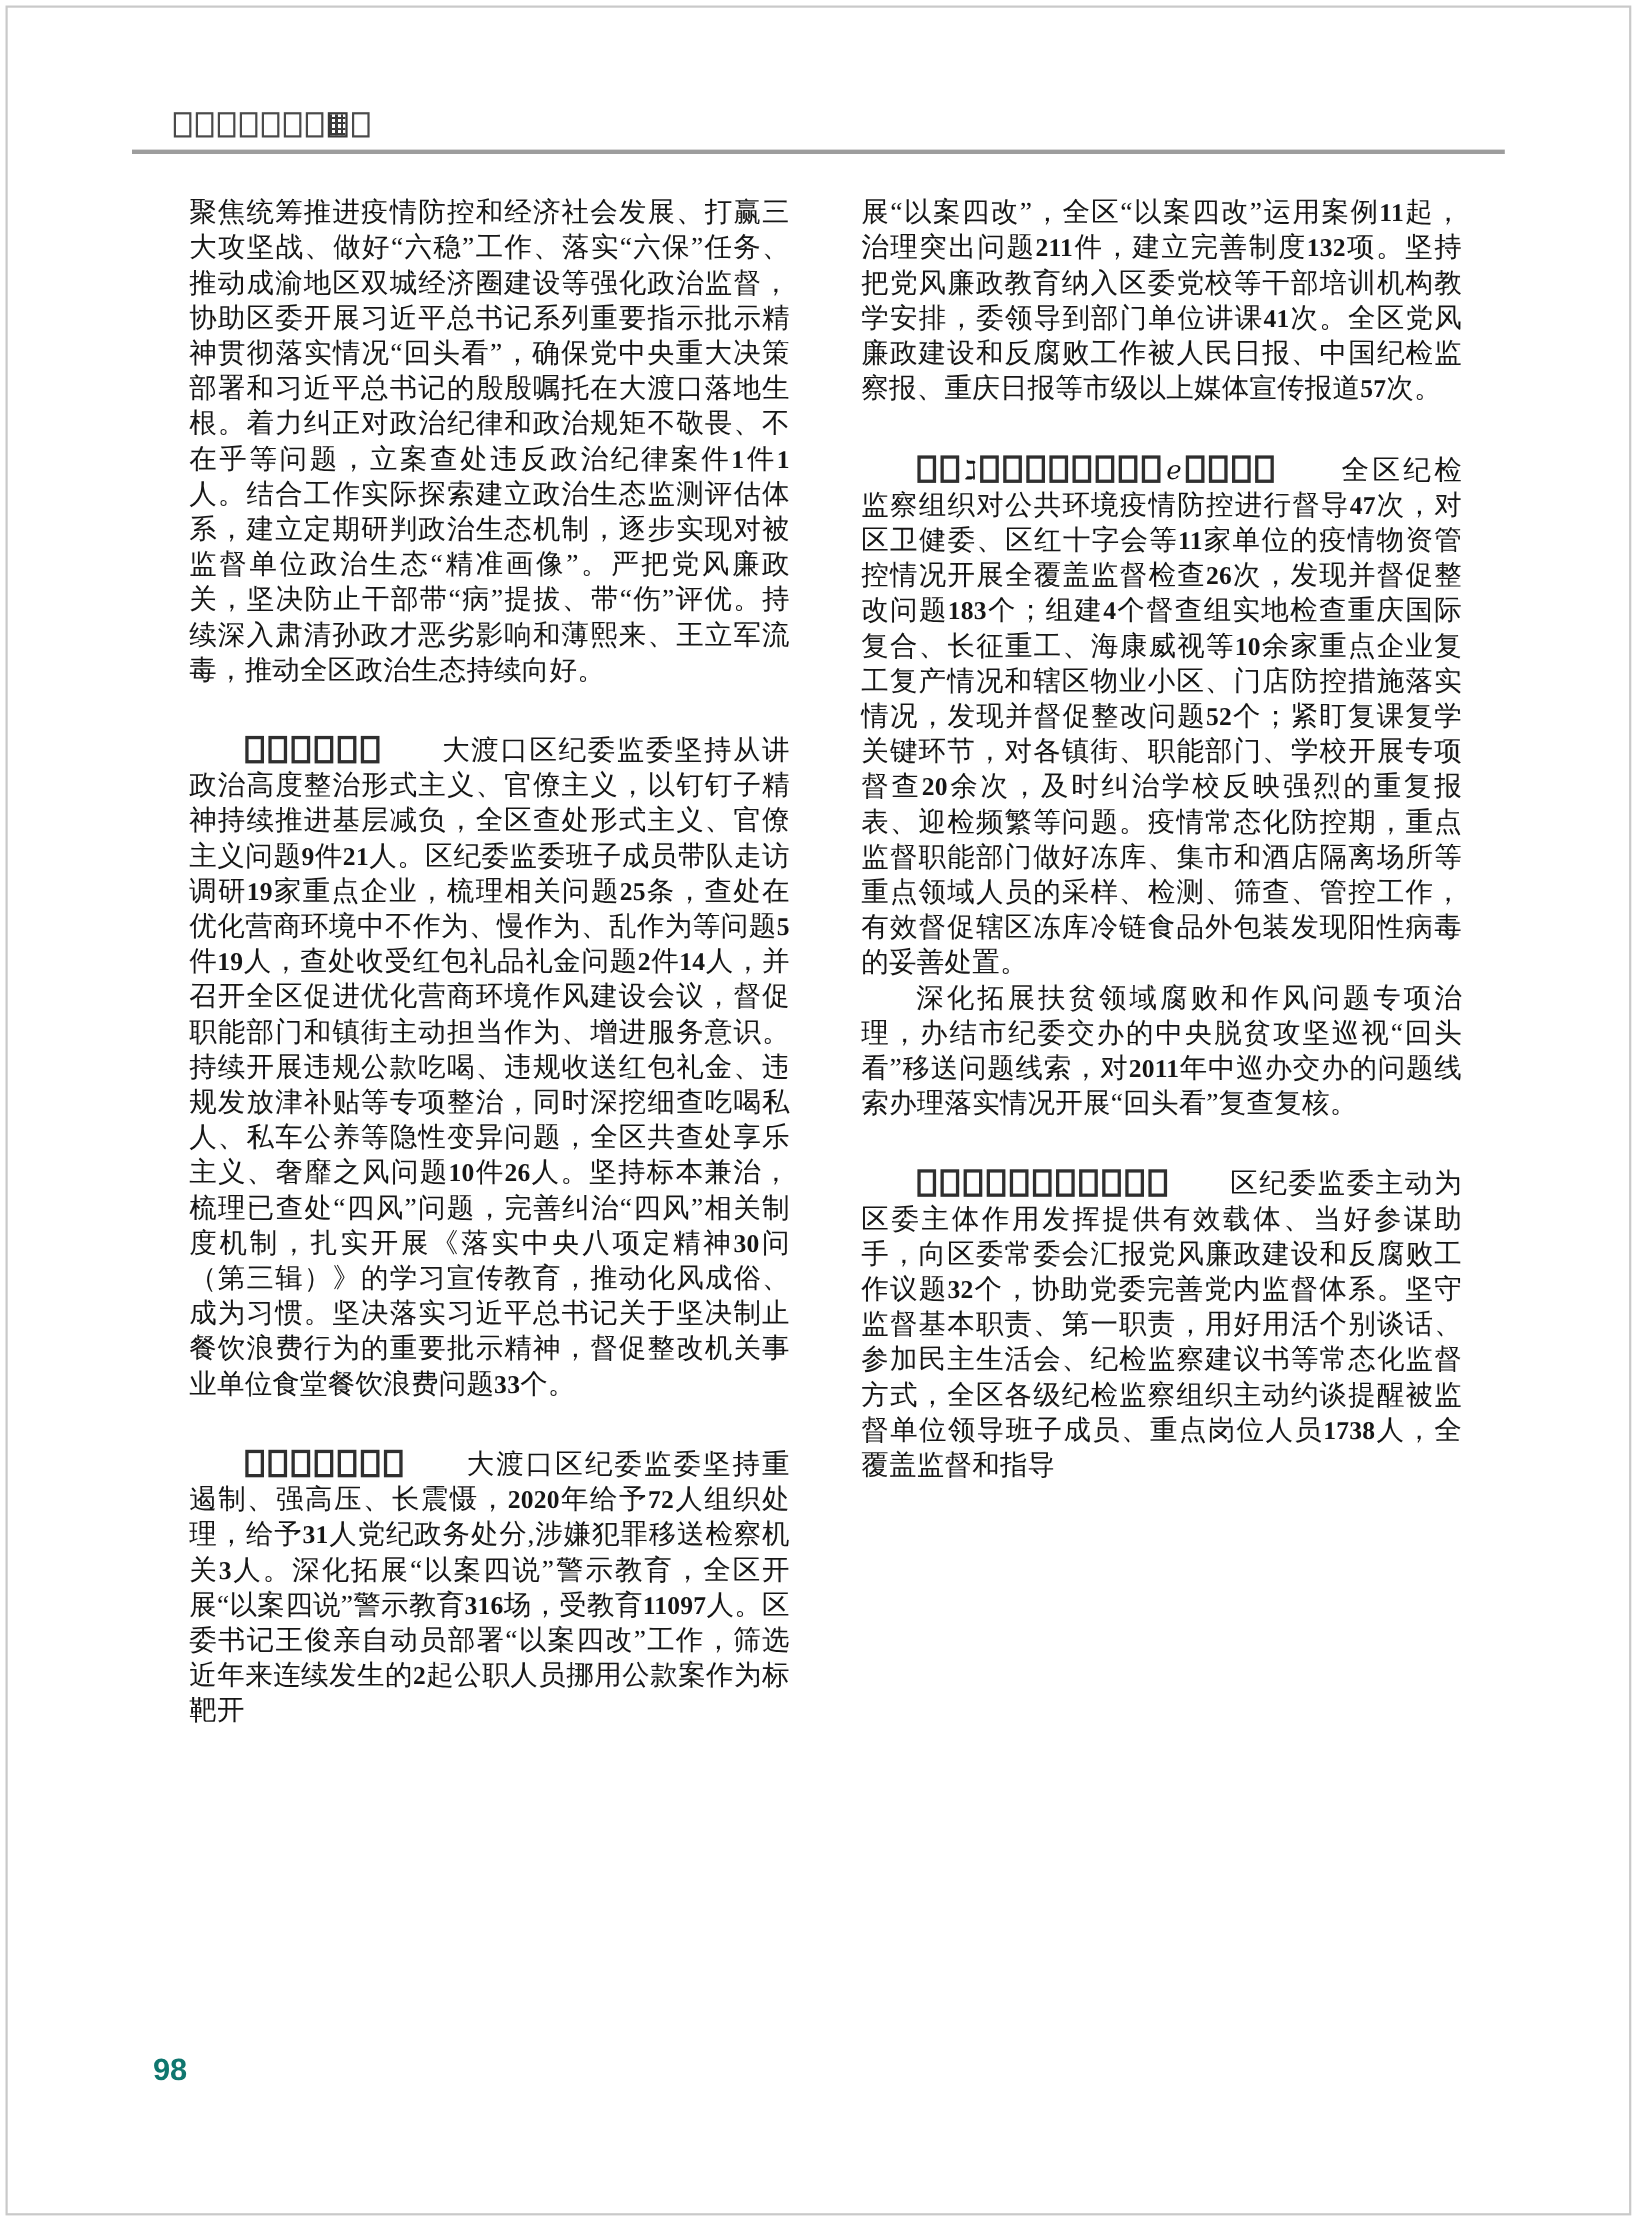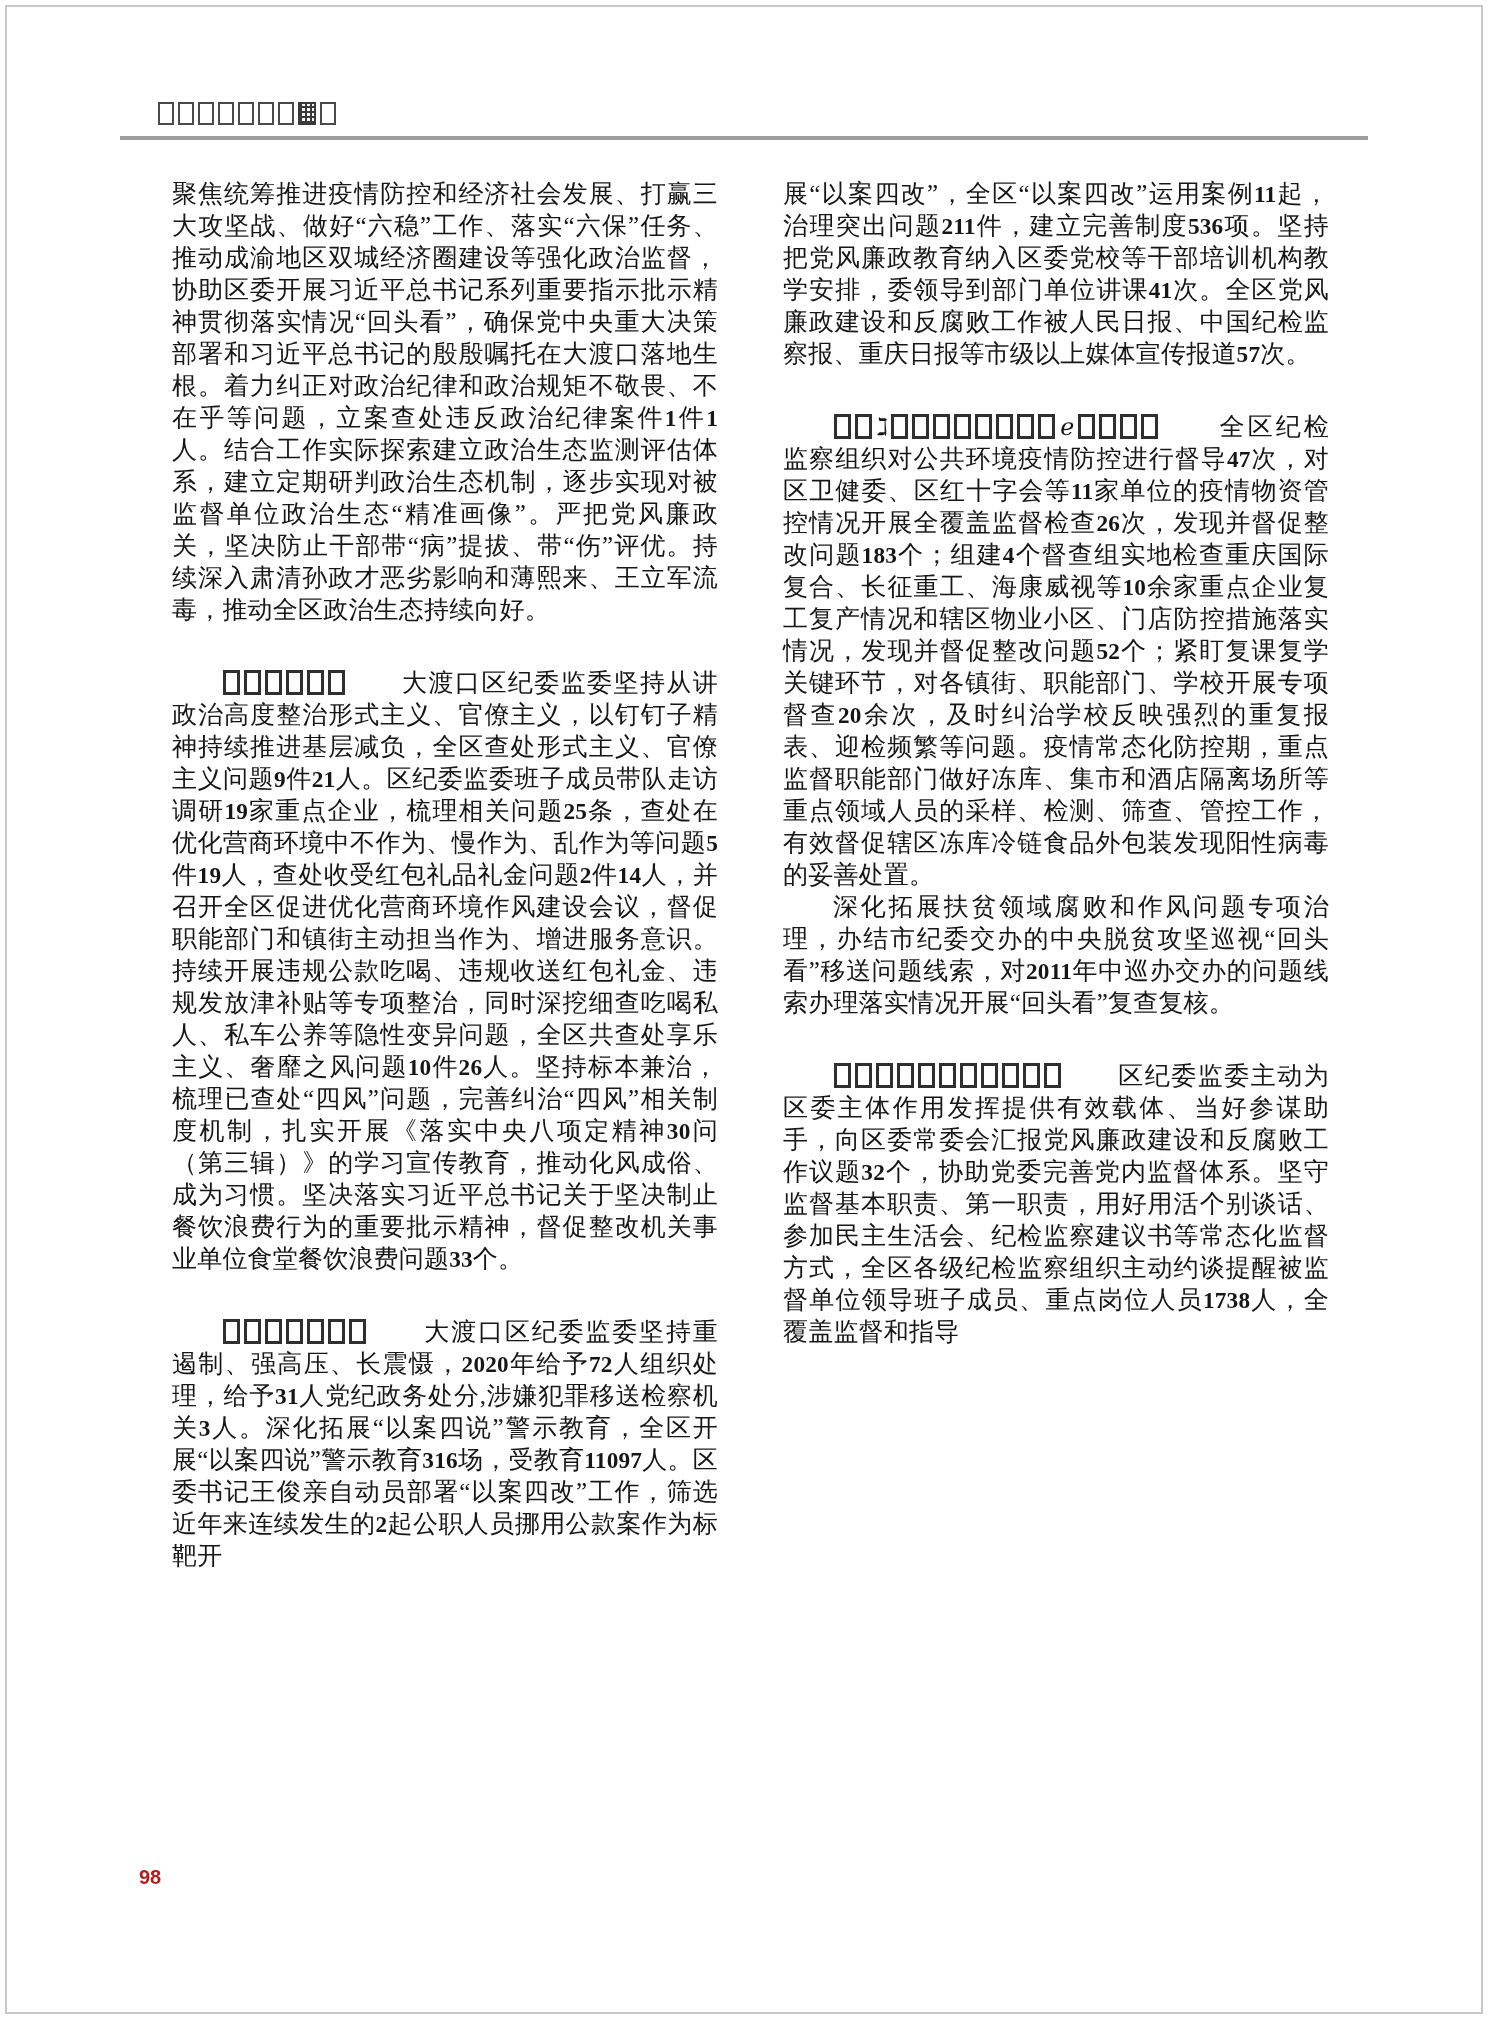--- a/index.html
+++ b/index.html
@@ -63,40 +63,40 @@
     margin:0 2px;
   }
   .num{
     font-family:Liberation Serif, serif;
     font-weight:600;
     font-size:0.93em;
   }
   .page-num{
     position:absolute;left:139px;top:1866px;
     font-family:"Liberation Sans","DejaVu Sans",sans-serif;
-    font-size:20px;font-weight:600;color:#b91c1c;
+    font-size:28px;font-weight:600;color:#0f766e;
   }
 </style>
 </head>
 <body>
 
 <div class="page">
   <div class="page-border"></div>
 
   <div class="running-header"><span class="tofu"></span><span class="tofu"></span><span class="tofu"></span><span class="tofu"></span><span class="tofu"></span><span class="tofu"></span><span class="tofu"></span><span class="tofu-dense"></span><span class="tofu"></span></div>
 
   <div class="header-rule"></div>
 
   <div class="col col-left">
       <p class="para plain"><span>聚焦统筹推进疫情防控和经济社会发展、打赢三大攻坚战、做好“六稳”工作、落实“六保”任务、推动成渝地区双城经济圈建设等强化政治监督，协助区委开展习近平总书记系列重要指示批示精神贯彻落实情况“回头看”，确保党中央重大决策部署和习近平总书记的殷殷嘱托在大渡口落地生根。着力纠正对政治纪律和政治规矩不敬畏、不在乎等问题，立案查处违反政治纪律案件<span class="num">1</span>件<span class="num">1</span>人。结合工作实际探索建立政治生态监测评估体系，建立定期研判政治生态机制，逐步实现对被监督单位政治生态“精准画像”。严把党风廉政关，坚决防止干部带“病”提拔、带“伤”评优。持续深入肃清孙政才恶劣影响和薄熙来、王立军流毒，推动全区政治生态持续向好。</span></p>
       <p class="para headed"><span><span class="tofu"></span><span class="tofu"></span><span class="tofu"></span><span class="tofu"></span><span class="tofu"></span><span class="tofu"></span></span>　　<span>大渡口区纪委监委坚持从讲政治高度整治形式主义、官僚主义，以钉钉子精神持续推进基层减负，全区查处形式主义、官僚主义问题<span class="num">9</span>件<span class="num">21</span>人。区纪委监委班子成员带队走访调研<span class="num">19</span>家重点企业，梳理相关问题<span class="num">25</span>条，查处在优化营商环境中不作为、慢作为、乱作为等问题<span class="num">5</span>件<span class="num">19</span>人，查处收受红包礼品礼金问题<span class="num">2</span>件<span class="num">14</span>人，并召开全区促进优化营商环境作风建设会议，督促职能部门和镇街主动担当作为、增进服务意识。持续开展违规公款吃喝、违规收送红包礼金、违规发放津补贴等专项整治，同时深挖细查吃喝私人、私车公养等隐性变异问题，全区共查处享乐主义、奢靡之风问题<span class="num">10</span>件<span class="num">26</span>人。坚持标本兼治，梳理已查处“四风”问题，完善纠治“四风”相关制度机制，扎实开展《落实中央八项定精神<span class="num">30</span>问（第三辑）》的学习宣传教育，推动化风成俗、成为习惯。坚决落实习近平总书记关于坚决制止餐饮浪费行为的重要批示精神，督促整改机关事业单位食堂餐饮浪费问题<span class="num">33</span>个。</span></p>
       <p class="para headed"><span><span class="tofu"></span><span class="tofu"></span><span class="tofu"></span><span class="tofu"></span><span class="tofu"></span><span class="tofu"></span><span class="tofu"></span></span>　　<span>大渡口区纪委监委坚持重遏制、强高压、长震慑，<span class="num">2020</span>年给予<span class="num">72</span>人组织处理，给予<span class="num">31</span>人党纪政务处分,涉嫌犯罪移送检察机关<span class="num">3</span>人。深化拓展“以案四说”警示教育，全区开展“以案四说”警示教育<span class="num">316</span>场，受教育<span class="num">11097</span>人。区委书记王俊亲自动员部署“以案四改”工作，筛选近年来连续发生的<span class="num">2</span>起公职人员挪用公款案作为标靶开</span></p>
     </div>
 
   <div class="col col-right">
-      <p class="para plain"><span>展“以案四改”，全区“以案四改”运用案例<span class="num">11</span>起，治理突出问题<span class="num">211</span>件，建立完善制度<span class="num">536</span>项。坚持把党风廉政教育纳入区委党校等干部培训机构教学安排，委领导到部门单位讲课<span class="num">41</span>次。全区党风廉政建设和反腐败工作被人民日报、中国纪检监察报、重庆日报等市级以上媒体宣传报道<span class="num">57</span>次。</span></p>
+      <p class="para plain"><span>展“以案四改”，全区“以案四改”运用案例<span class="num">11</span>起，治理突出问题<span class="num">211</span>件，建立完善制度<span class="num">132</span>项。坚持把党风廉政教育纳入区委党校等干部培训机构教学安排，委领导到部门单位讲课<span class="num">41</span>次。全区党风廉政建设和反腐败工作被人民日报、中国纪检监察报、重庆日报等市级以上媒体宣传报道<span class="num">57</span>次。</span></p>
       <p class="para headed"><span><span class="tofu"></span><span class="tofu"></span><span class="tofu-glyph">ℷ</span><span class="tofu"></span><span class="tofu"></span><span class="tofu"></span><span class="tofu"></span><span class="tofu"></span><span class="tofu"></span><span class="tofu"></span><span class="tofu"></span><span class="tofu-glyph">ℯ</span><span class="tofu"></span><span class="tofu"></span><span class="tofu"></span><span class="tofu"></span></span>　　<span>全区纪检监察组织对公共环境疫情防控进行督导<span class="num">47</span>次，对区卫健委、区红十字会等<span class="num">11</span>家单位的疫情物资管控情况开展全覆盖监督检查<span class="num">26</span>次，发现并督促整改问题<span class="num">183</span>个；组建<span class="num">4</span>个督查组实地检查重庆国际复合、长征重工、海康威视等<span class="num">10</span>余家重点企业复工复产情况和辖区物业小区、门店防控措施落实情况，发现并督促整改问题<span class="num">52</span>个；紧盯复课复学关键环节，对各镇街、职能部门、学校开展专项督查<span class="num">20</span>余次，及时纠治学校反映强烈的重复报表、迎检频繁等问题。疫情常态化防控期，重点监督职能部门做好冻库、集市和酒店隔离场所等重点领域人员的采样、检测、筛查、管控工作，有效督促辖区冻库冷链食品外包装发现阳性病毒的妥善处置。</span></p>
       <p class="para indent"><span>深化拓展扶贫领域腐败和作风问题专项治理，办结市纪委交办的中央脱贫攻坚巡视“回头看”移送问题线索，对<span class="num">2011</span>年中巡办交办的问题线索办理落实情况开展“回头看”复查复核。</span></p>
       <p class="para headed"><span><span class="tofu"></span><span class="tofu"></span><span class="tofu"></span><span class="tofu"></span><span class="tofu"></span><span class="tofu"></span><span class="tofu"></span><span class="tofu"></span><span class="tofu"></span><span class="tofu"></span><span class="tofu"></span></span>　　<span>区纪委监委主动为区委主体作用发挥提供有效载体、当好参谋助手，向区委常委会汇报党风廉政建设和反腐败工作议题<span class="num">32</span>个，协助党委完善党内监督体系。坚守监督基本职责、第一职责，用好用活个别谈话、参加民主生活会、纪检监察建议书等常态化监督方式，全区各级纪检监察组织主动约谈提醒被监督单位领导班子成员、重点岗位人员<span class="num">1738</span>人，全覆盖监督和指导</span></p>
     </div>
 
   <div class="page-num">98</div>
 </div>
 
 </body></html>

